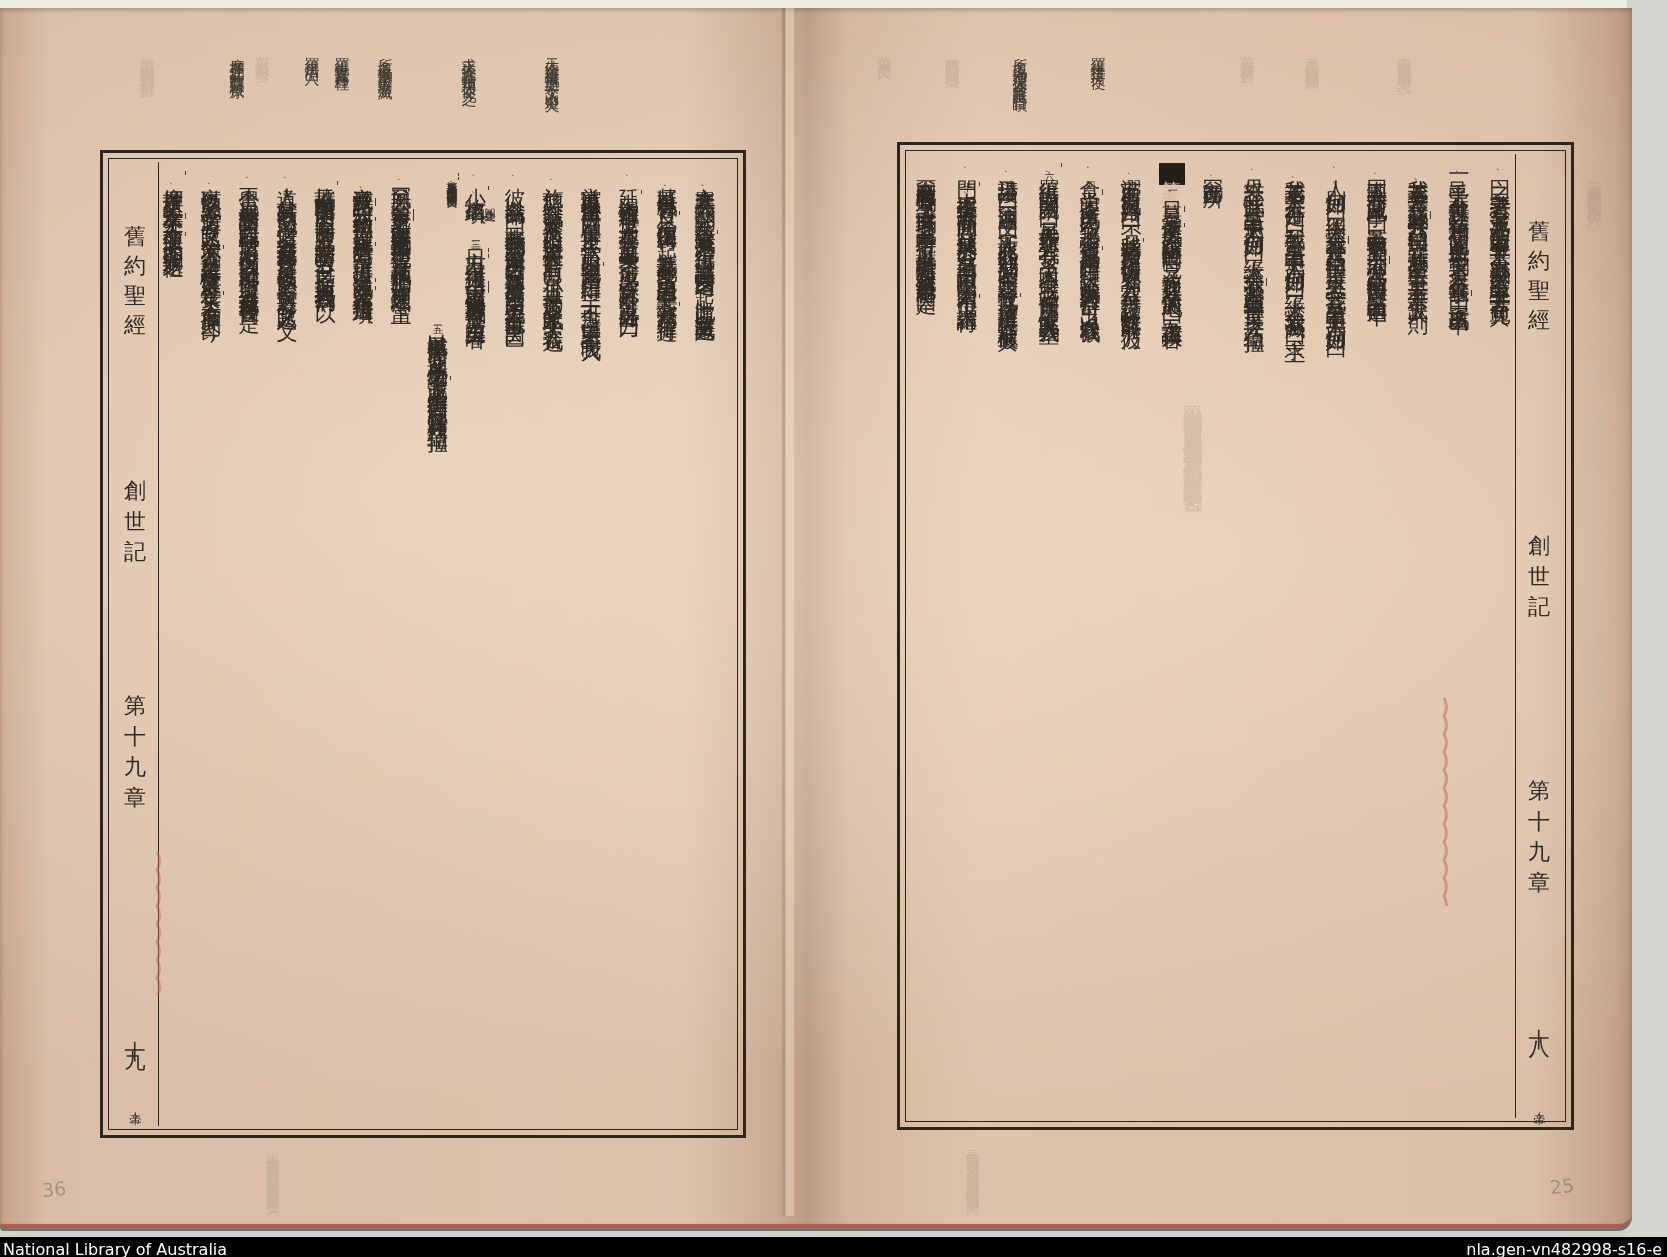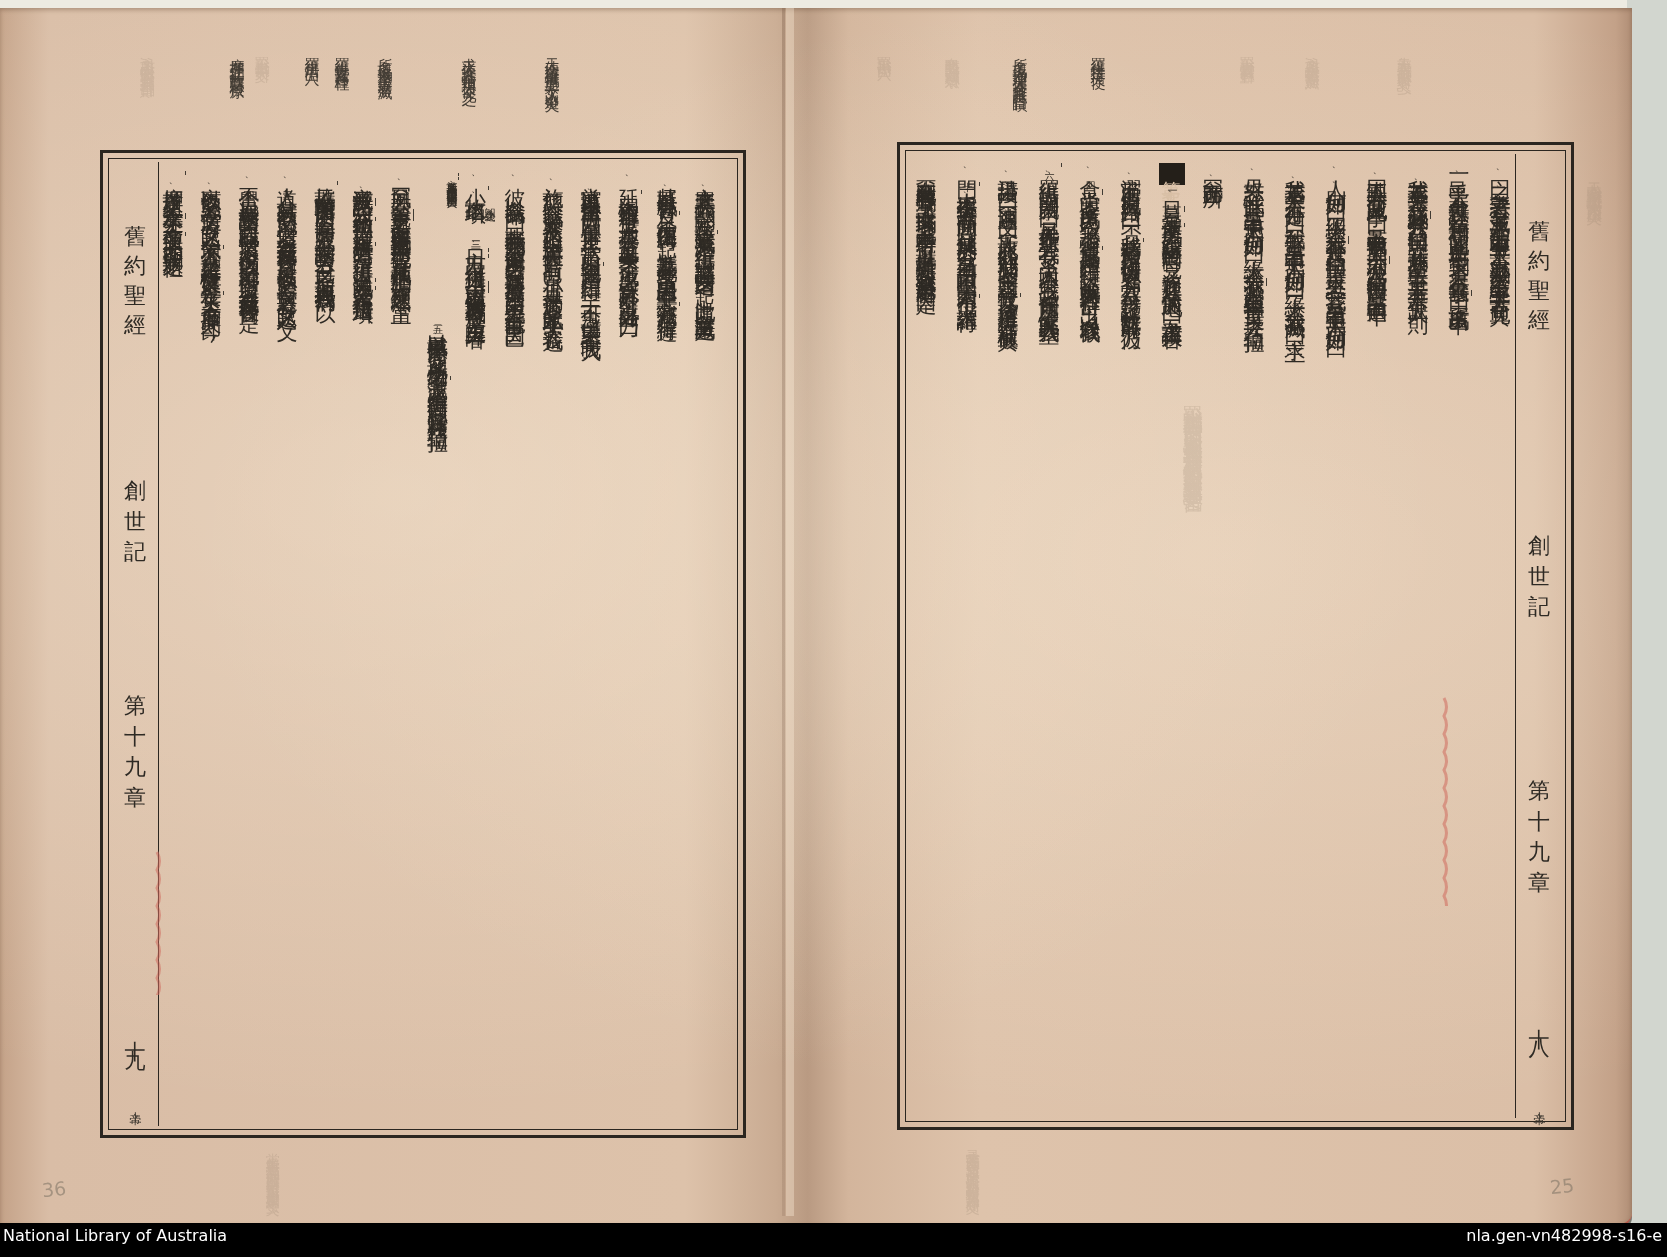--- a/index.html
+++ b/index.html
@@ -48,21 +48,21 @@
   
   .annot{position:absolute;writing-mode:vertical-rl;font-size:15px;letter-spacing:3px;
     line-height:23px;height:104px;color:#433d35;}
   
   .ghost{position:absolute;writing-mode:vertical-rl;transform:scaleX(-1);
     color:#8d7a66;opacity:.20;filter:blur(.6px);line-height:24px;letter-spacing:2px;pointer-events:none;}
   
   .pencil{position:absolute;color:#7c7263;opacity:.55;font-size:19px;font-family:"DejaVu Sans",sans-serif;transform:rotate(-6deg);}
   .redmark{position:absolute;pointer-events:none;}
   
-  .botbar{position:absolute;left:0;bottom:0;width:1667px;height:34px;background:#000;}
+  .botbar{position:absolute;left:0;bottom:0;width:1667px;height:20px;background:#000;}
   .botbar .lib{position:absolute;left:3px;top:3px;color:#fff;font-size:16px;
     font-family:"DejaVu Sans",sans-serif;}
   .botbar .scanid{position:absolute;right:5px;top:3px;color:#fff;font-size:16px;
     font-family:"DejaVu Sans",sans-serif;}
 </style>
 </head>
 <body>
 
 <div class="top-strip"></div>
 <div class="right-strip"></div>

